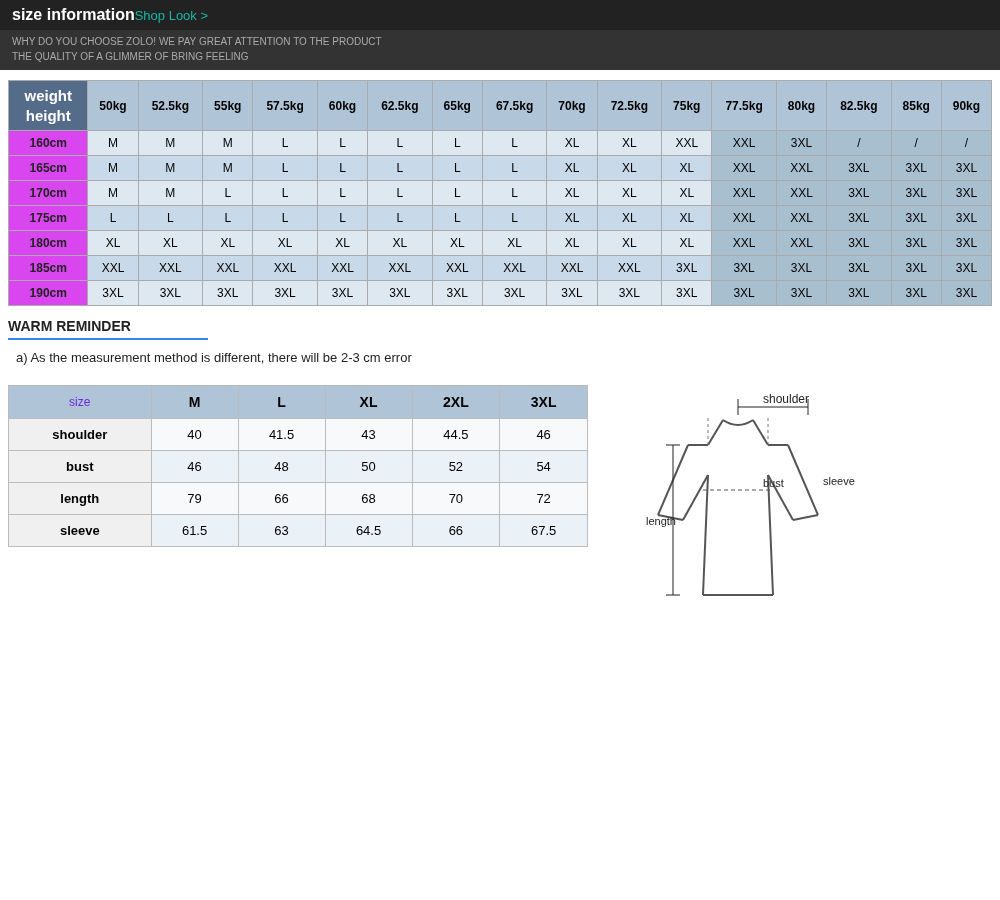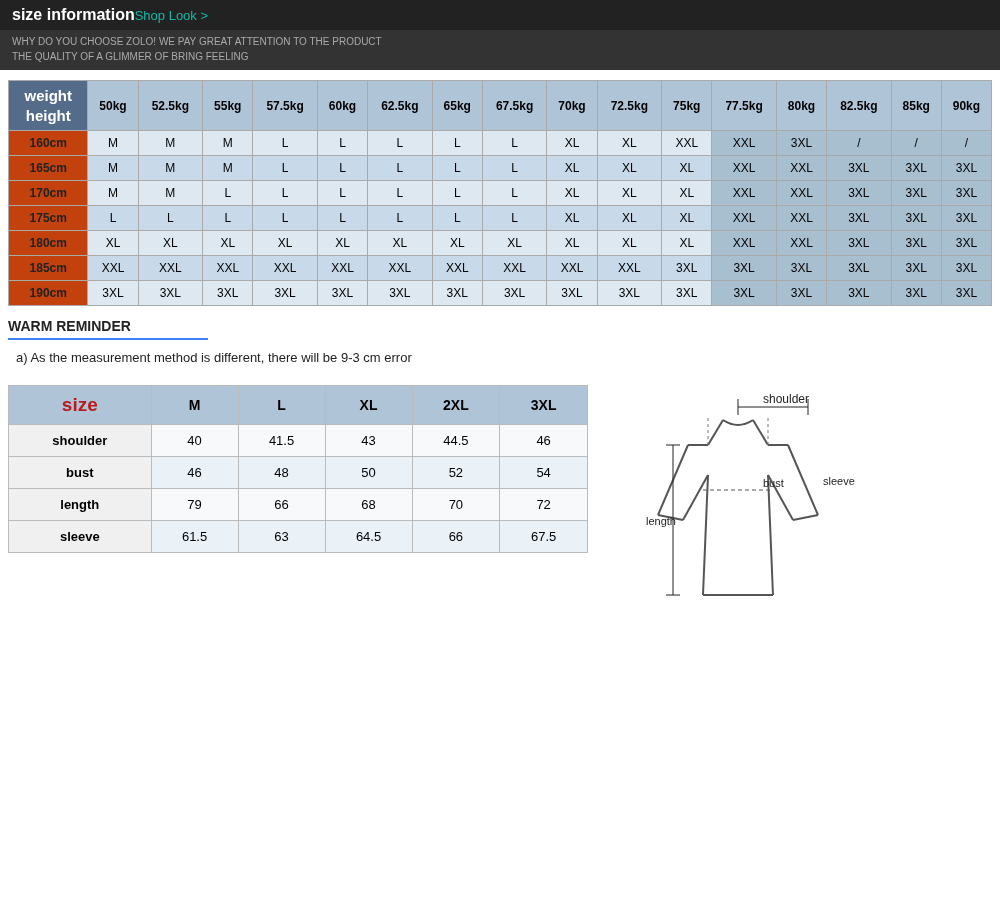--- a/index.html
+++ b/index.html
@@ -61,21 +61,21 @@
       font-size: 15px;
       line-height: 1.3;
       margin-top: 40px;
     }
     .weight-table .weight-header {
       background: #b0c4d8;
       font-weight: bold;
       font-size: 12px;
     }
     .weight-table .height-cell {
-      background: #c2410c;
+      background: #d946ef;
       font-weight: bold;
       color: #222;
     }
     
     .row-light { background: #dde8f0; }
     .row-medium { background: #c8daea; }
 
     
     .warm-reminder-section {
       padding: 8px 8px 4px;
@@ -120,23 +120,23 @@
     }
     .size-table td:first-child {
       font-weight: bold;
       background: #f0f0f0;
       font-size: 13px;
     }
     .size-table tr:nth-child(odd) td:not(:first-child) { background: #f7f9fb; }
     .size-table tr:nth-child(even) td:not(:first-child) { background: #eaf1f7; }
     .size-table .size-header-row th:first-child {
       background: #b0c4d8;
-      font-weight: bold;
-      font-size: 19px;
-      color: #b91c1c;
+      font-weight: normal;
+      font-size: 12px;
+      color: #6d28d9;
     }
 
     
     .garment-diagram {
       flex: 0 0 auto;
       width: 280px;
       position: relative;
       height: 260px;
     }
     .garment-diagram svg {
@@ -314,21 +314,21 @@
           <td class="row-light" style="background: rgb(168, 191, 208);">3XL</td>
           <td class="row-light" style="background: rgb(168, 191, 208);">3XL</td>
         </tr>
       </tbody>
     </table>
 </div>
 
 <div class="warm-reminder-section">
   <div class="warm-reminder-title">WARM REMINDER</div>
   <div class="warm-reminder-text" id="warm-reminder-text">
-      <p>a)  As the measurement method is different, there will be 9-3 cm error</p>
+      <p>a)  As the measurement method is different, there will be 2-3 cm error</p>
     </div>
 </div>
 
 <div class="size-section">
   <table class="size-table" id="size-table">
   <thead>
         <tr class="size-header-row">
           <th>size</th>
           <th>M</th>
           <th>L</th>

